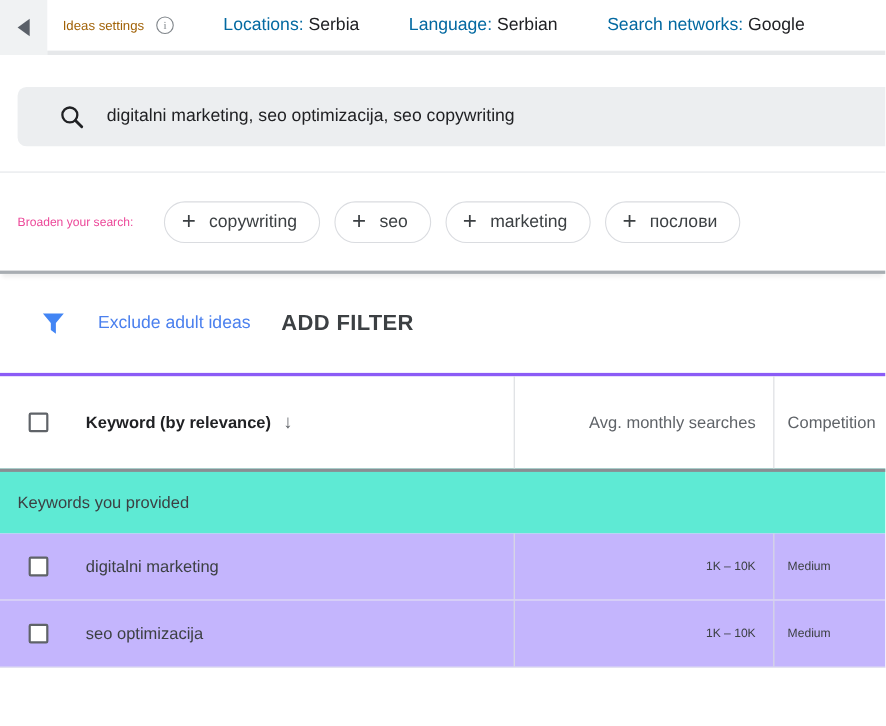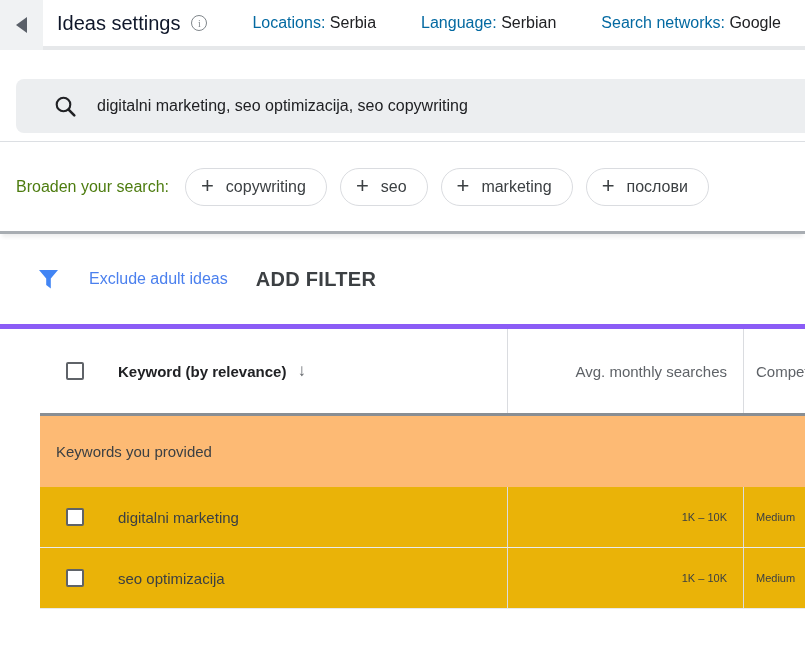--- a/index.html
+++ b/index.html
@@ -9,63 +9,63 @@
     background:#fff; font-family:"Liberation Sans", sans-serif;
   }
 
   
   .topbar { height:50px; display:flex; align-items:stretch; position:relative; background:#fff; }
   .topbar::after { content:""; position:absolute; left:43px; right:0; bottom:0; height:4px; background:#e6e8ea; }
   .back-strip { width:43px; background:#f0f2f3; display:flex; align-items:center; justify-content:center; flex:none; cursor:pointer; }
   .back-tri { width:0; height:0; border-top:8px solid transparent; border-bottom:8px solid transparent; border-right:11px solid #5a6068; }
   .topbar-content { display:flex; align-items:center; gap:45px; padding-left:14px; padding-bottom:4px; white-space:nowrap; }
   .title-group { display:flex; align-items:center; gap:11px; }
-  .tb-title { font-size:20px; color:#0f172a; }
+  .tb-title { font-size:12px; color:#a16207; }
   .info-circ { width:16px; height:16px; border:1.5px solid #80868b; border-radius:50%; color:#80868b;
     font-size:10px; display:flex; align-items:center; justify-content:center; font-family:"Liberation Serif", serif; }
   .setting { font-size:16px; }
   .setting .lbl { color:#0369a1; }
   .setting .val { color:#202124; }
 
   
-  .search-section { height:92px; border-bottom:1px solid #dcdfe3; padding:29px 0 0 16px; background:#fff; }
+  .search-section { height:107px; border-bottom:1px solid #dcdfe3; padding:29px 0 0 16px; background:#fff; }
   .search-box { height:54px; background:#eceef0; border-radius:8px 0 0 8px; display:flex; align-items:center;
     padding-left:38px; gap:20px; }
   .search-box .query { font-size:16px; color:#202124; }
 
   
   .broaden { height:92px; display:flex; align-items:center; padding-left:16px;
     border-bottom:3px solid #a8adb2; box-shadow:0 5px 4px -2px rgba(0,0,0,0.07); position:relative; z-index:2; background:#fff; }
-  .broaden-label { font-size:16px; color:#4d7c0f; margin-right:16px; }
+  .broaden-label { font-size:11px; color:#ec4899; margin-right:28px; }
   .chip { height:38px; border:1px solid #dadce0; border-radius:20px; display:inline-flex; align-items:center;
     padding:0 20px 0 15px; background:#fff; margin-right:13px; cursor:pointer; }
   .chip .plus { font-size:22px; color:#3c4043; line-height:1; margin-right:12px; margin-top:-2px; }
   .chip .chip-label { font-size:16px; color:#3c4043; }
 
   
   .filterbar { height:90px; display:flex; align-items:center; background:#fff; white-space:nowrap; }
   .funnel { margin-left:38px; flex:none; }
   .exclude-link { margin-left:30px; font-size:16px; color:#4b80ee; cursor:pointer; }
   .add-filter { margin-left:28px; font-size:20px; color:#3c4043; font-weight:bold; letter-spacing:0.3px; cursor:pointer; }
   .ideas-count { margin-left:32px; font-size:17px; color:#80868b; }
 
   
-  .ktable { border-top:5px solid #8b5cf6;padding-left:40px; }
+  .ktable { border-top:3px solid #8b5cf6; }
   .grid-row { display:grid; grid-template-columns:467px 236px 102px; }
   .thead { height:84px; }
   .cell-keyword { display:flex; align-items:center; padding-left:26px; }
   .cell-avg { display:flex; align-items:center; justify-content:flex-end; padding-right:16px; border-left:1px solid #dadce0; }
   .cell-comp { display:flex; align-items:center; padding-left:12px; border-left:1px solid #dadce0; }
   .cbx { width:18px; height:18px; border:2px solid #5f6368; border-radius:2px; background:#fff; flex:none; cursor:pointer; }
   .th-label { margin-left:34px; font-size:15px; font-weight:bold; color:#202124; }
   .sort-arrow { margin-left:11px; font-size:17px; color:#5f6368; }
   .th-grey { font-size:15px; color:#5f6368; }
-  .section-row { height:74px; background:#fdba74; border-top:3px solid #898e93; display:flex; align-items:center;
+  .section-row { height:59px; background:#5eead4; border-top:3px solid #898e93; display:flex; align-items:center;
     padding-left:16px; font-size:15px; color:#3c4043; }
-  .trow { height:61px; border-bottom:1px solid #e8eaed; background:#eab308; }
+  .trow { height:61px; border-bottom:1px solid #e8eaed; background:#c4b5fd; }
   .kw-text { margin-left:34px; font-size:15px; color:#3c4043; }
   .avg-text, .comp-text { font-size:11px; color:#3c4043; }
 </style>
 </head>
 <body>
 
 <div class="page">
 
   <div class="topbar">
     <div class="back-strip">

